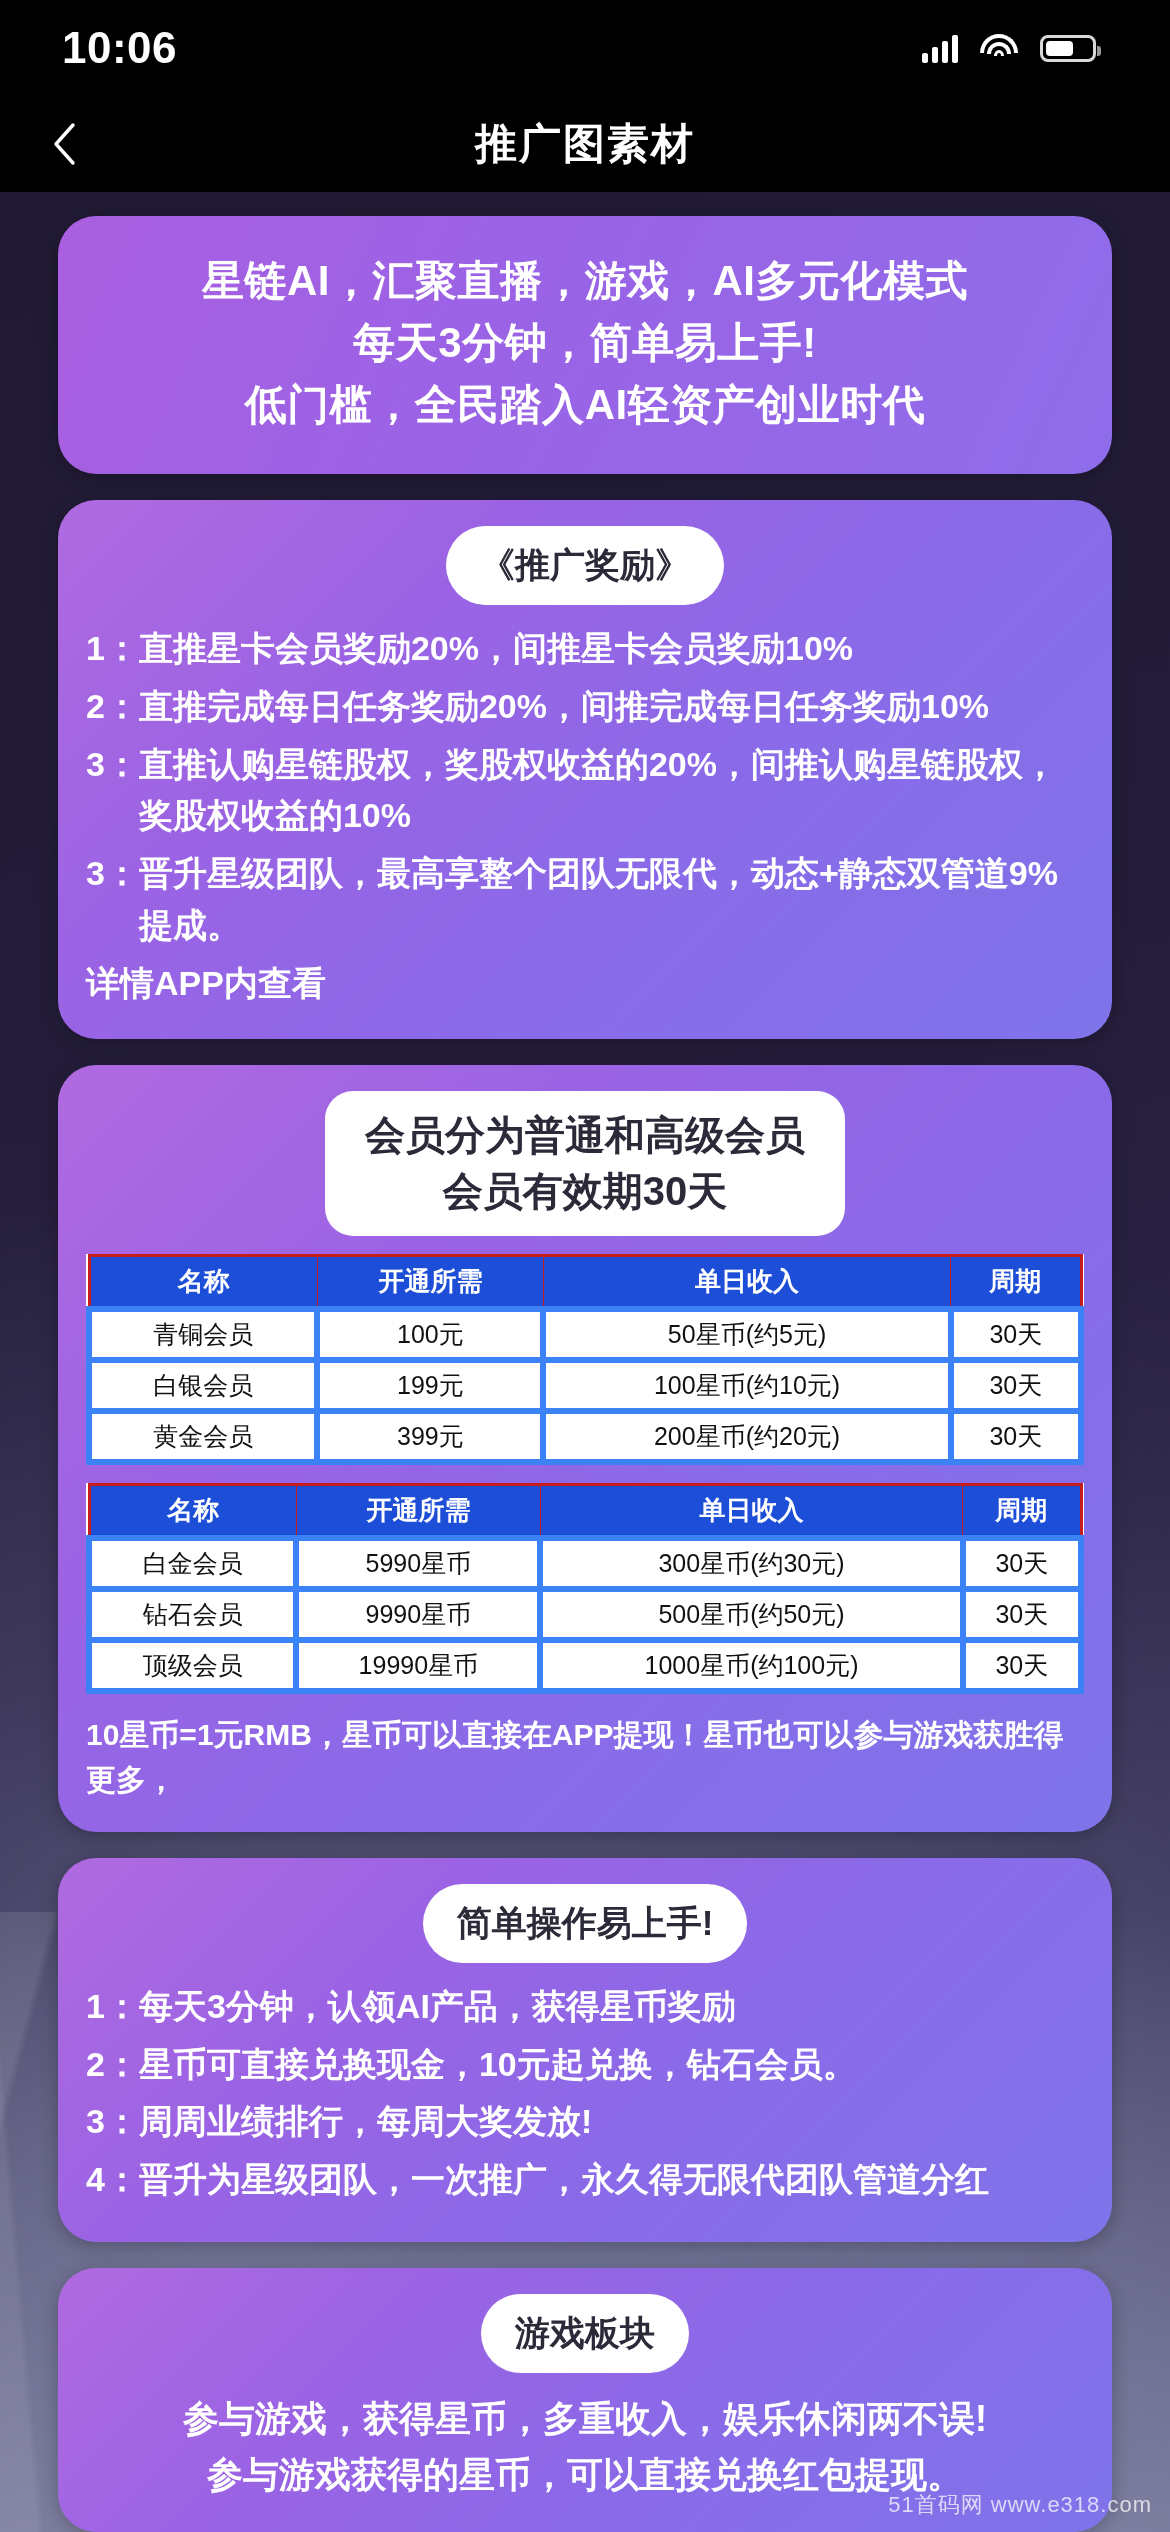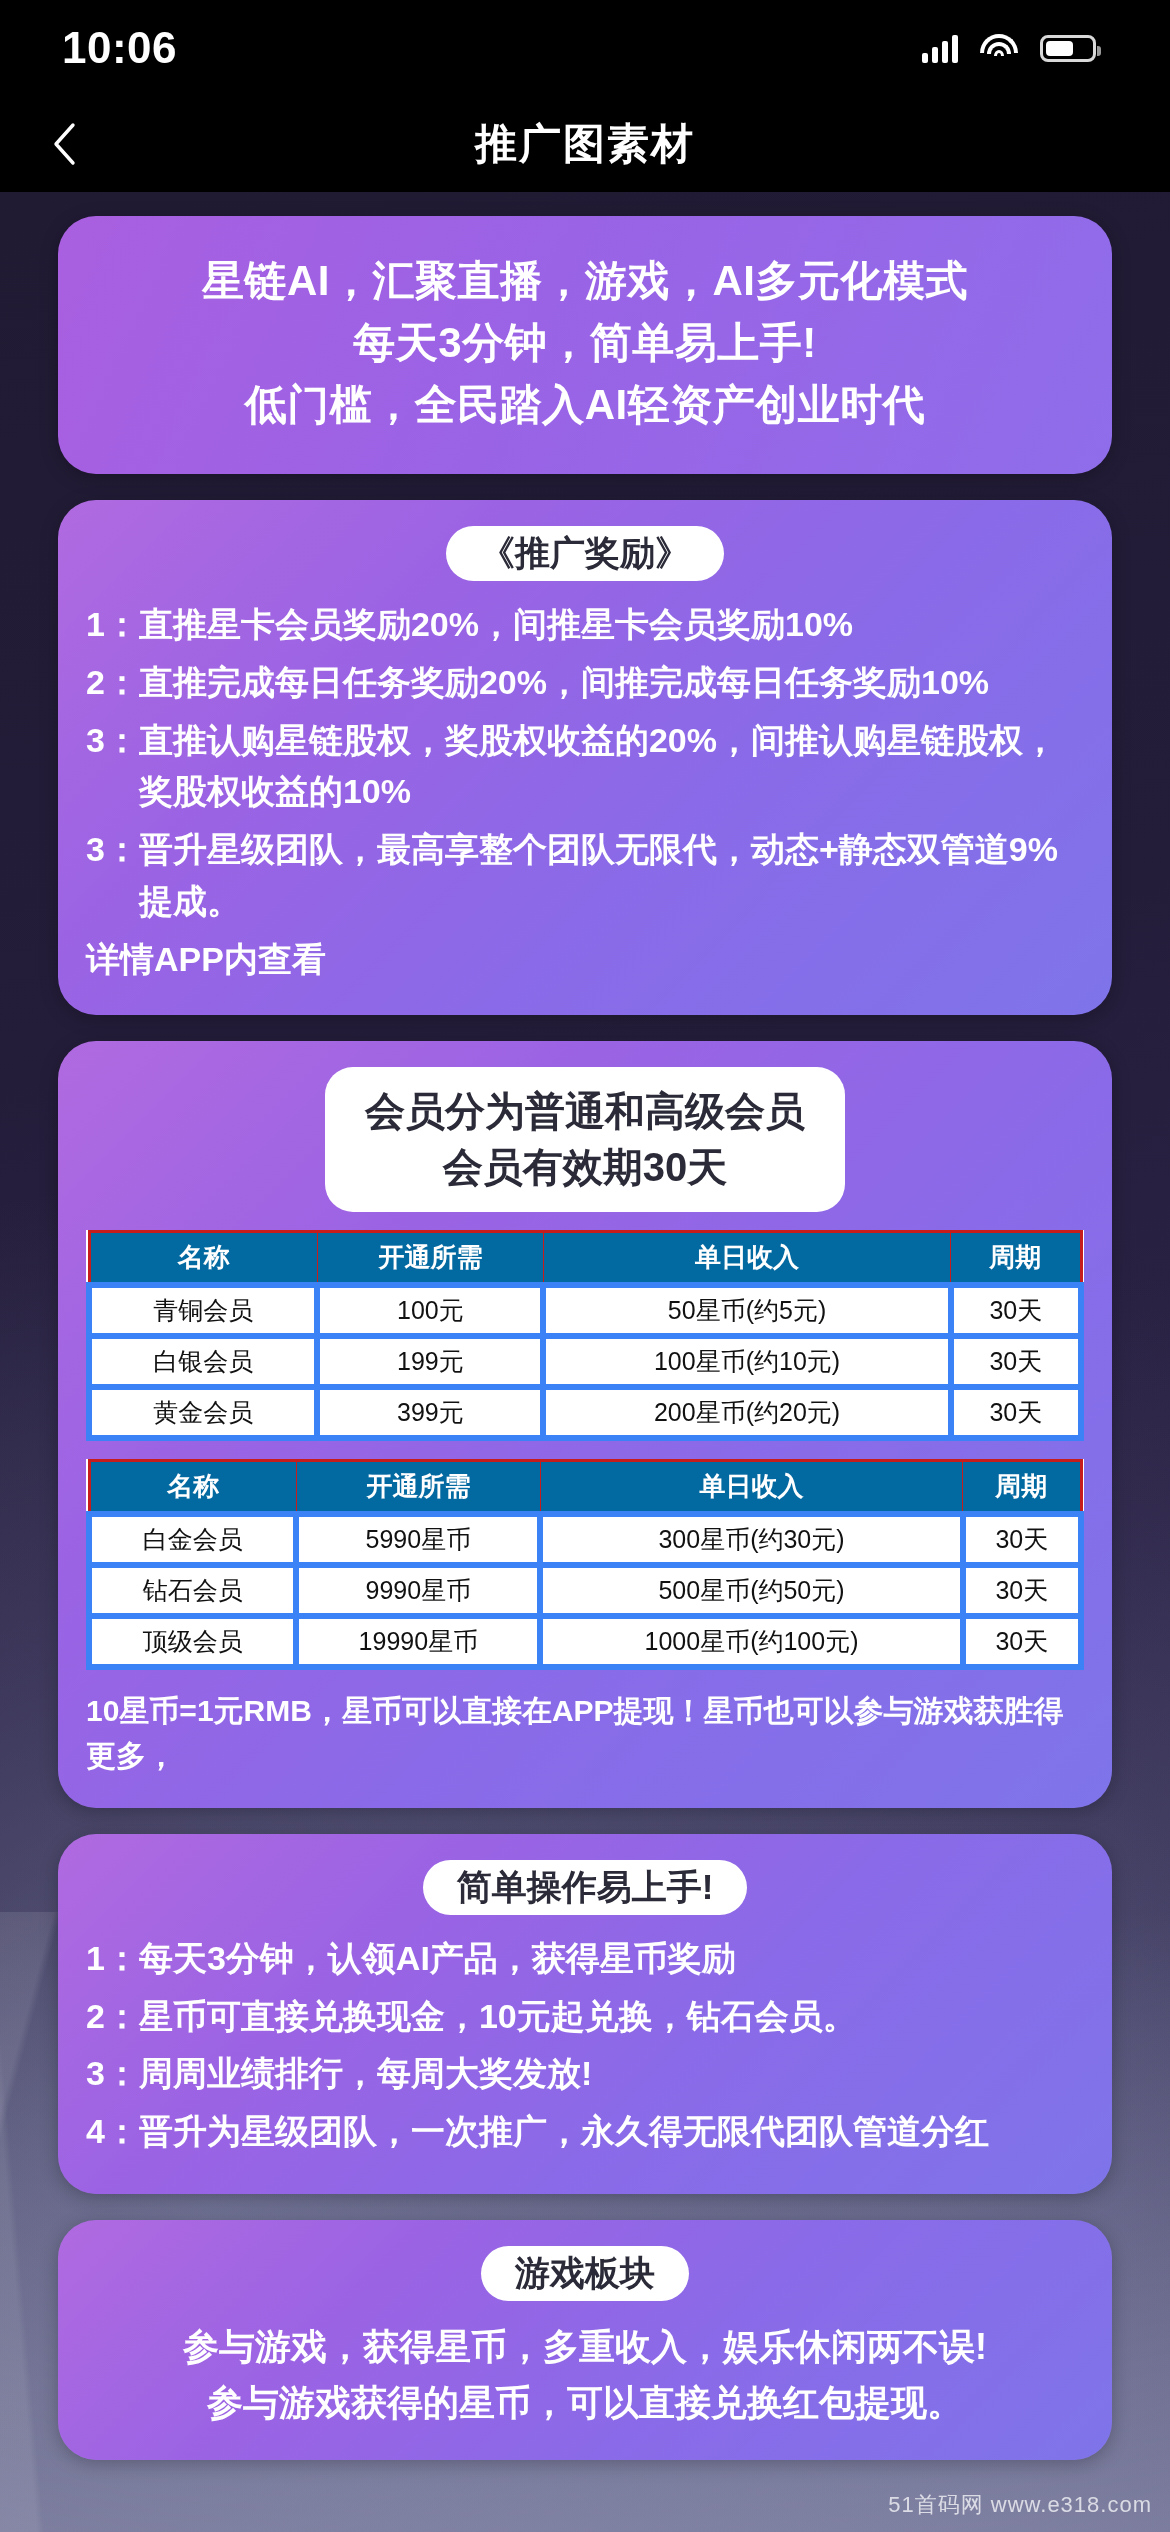--- a/index.html
+++ b/index.html
@@ -73,38 +73,38 @@
     padding:34px 30px 38px 30px;
     text-align:center;
   }
   .hero-line{
     font-size:42px; font-weight:700; line-height:1.48; letter-spacing:.5px;
   }
 
   .pill{
     display:block; margin:0 auto 18px auto; width:max-content;
     background:#fff; color:#2a2a38; border-radius:999px;
-    padding:4px 34px; font-size:35px; font-weight:700;
+    padding:16px 34px; font-size:35px; font-weight:700;
   }
   .pill.big{ font-size:40px; padding:16px 40px; line-height:1.42; text-align:center; border-radius:28px;}
 
   .li{
     display:flex; font-size:34px; line-height:1.52; font-weight:700;
     margin-bottom:6px;
   }
   .li .num{ flex:0 0 auto; white-space:pre; }
   .li .txt{ flex:1 1 auto; }
   .plain{ font-size:34px; font-weight:700; line-height:1.5; }
 
   .sec-head{ font-size:31px; font-weight:700; margin:6px 0 12px 2px; }
   .sec-head .red{ color:#ff2d2d; }
 
   table{ width:100%; border-collapse:collapse; background:#fff; color:#111;
          border:3px solid #c61c1c; margin-bottom:18px; }
-  th{ background:#0369a1; color:#fff; font-size:26px; font-weight:700; padding:7px 2px; border:1px solid #c61c1c; }
+  th{ background:#1d4ed8; color:#fff; font-size:26px; font-weight:700; padding:7px 2px; border:1px solid #c61c1c; }
   td{ font-size:25px; text-align:center; padding:6px 2px; border:6px solid #3b82f6; color:#111; }
 
   .note{ font-size:30px; font-weight:700; line-height:1.5; }
 
   .center{ text-align:center; }
   .center .plain{ font-size:36px; line-height:1.55; }
 
   .wm{
     position:absolute; right:18px; bottom:12px; z-index:5;
     font-size:22px; color:rgba(255,255,255,.72); letter-spacing:1px;

